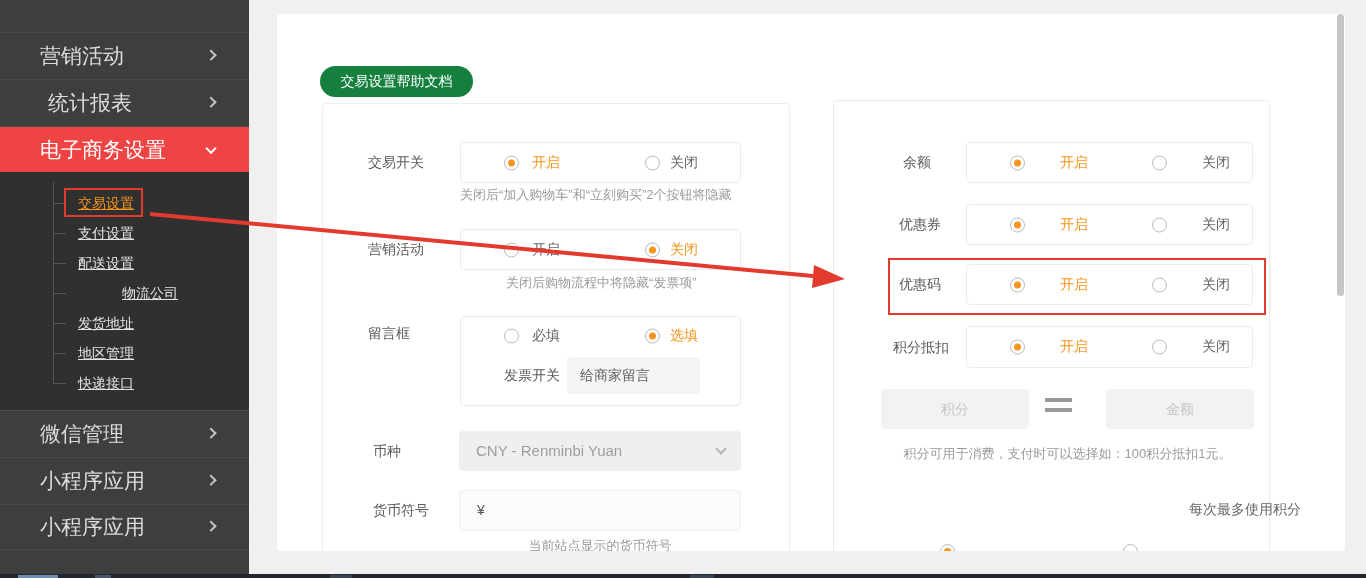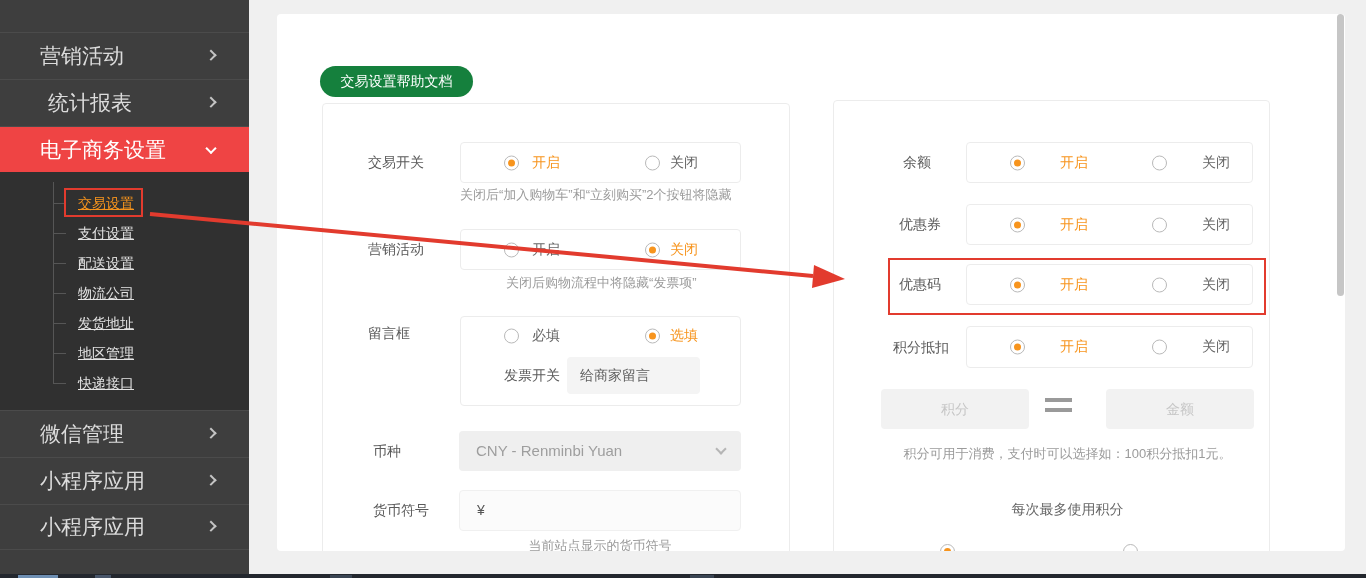--- a/index.html
+++ b/index.html
@@ -100,21 +100,21 @@
       <div class="tick" style="top:31px;"></div>
       <div class="tick" style="top:61px;"></div>
       <div class="tick" style="top:91px;"></div>
       <div class="tick" style="top:121px;"></div>
       <div class="tick" style="top:151px;"></div>
       <div class="tick" style="top:181px;"></div>
       <div class="tick" style="top:211px;"></div>
       <div class="subitem current" style="top:23px;">交易设置</div>
       <div class="subitem" style="top:53px;">支付设置</div>
       <div class="subitem" style="top:83px;">配送设置</div>
-      <div class="subitem" style="top:113px;">物流公司</div>
+      <div class="subitem" style="top:113px;margin-left:44px;">物流公司</div>
       <div class="subitem" style="top:143px;">发货地址</div>
       <div class="subitem" style="top:173px;">地区管理</div>
       <div class="subitem" style="top:203px;">快递接口</div>
     </div>
 
     <div class="sitem" style="top:411px;height:47px;">
       <span>微信管理</span>
       <span class="chev r"></span>
     </div>
     <div class="sitem" style="top:458px;height:47px;">
@@ -207,21 +207,21 @@
         <span class="radio r2"></span>
         <span class="rtext t2">关闭</span>
       </div>
 
       <div class="pt-input" style="left:47px;top:288px;">积分</div>
       <div class="equals"></div>
       <span class="sr">=</span>
       <div class="pt-input" style="left:272px;top:288px;">金额</div>
       <div class="helper center-line" style="top:346px;">积分可用于消费，支付时可以选择如：100积分抵扣1元。</div>
 
-      <div class="flabel center-line" style="top:401px;color:#666;">每次最多使用积分</div>
+      <div class="flabel center-line" style="top:401px;color:#666;text-align:right;">每次最多使用积分</div>
       <span class="radio checked" style="left:106px;top:443px;transform:none;"></span>
 
       <span class="radio" style="left:289px;top:443px;transform:none;"></span>
 
     </div>
 
     <div class="scroll-thumb"></div>
   </section>
 
   <div class="redbox" style="left:64px;top:188px;width:79px;height:29px;"></div>

